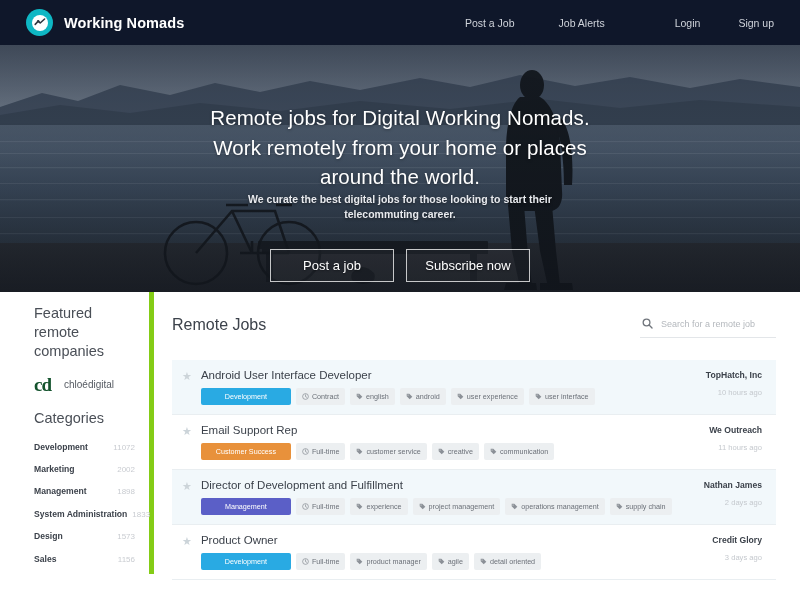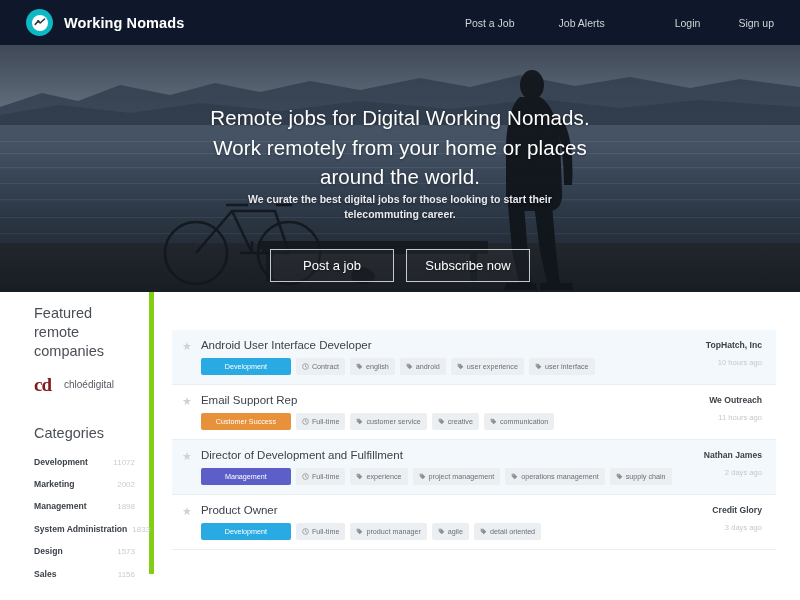--- a/index.html
+++ b/index.html
@@ -113,27 +113,27 @@
   .side-h {
     font-size: 14.5px; color: #4a4f57; font-weight: normal;
     line-height: 1.3;
   }
   .featured-co {
     margin-top: 14px;
     display: flex; align-items: center; gap: 13px;
   }
   .co-mark {
     font-family: "Liberation Serif", serif;
-    font-size: 19px; font-weight: bold; color: #7f1d1d;
+    font-size: 19px; font-weight: bold; color: #14532d;
     letter-spacing: -1px;
     line-height: 1;
   }
   .co-name { font-size: 10px; color: #555a62; }
   .cat-h {
-    margin-top: 31px;
+    margin-top: 16px;
     font-size: 14.5px; color: #4a4f57; font-weight: normal;
   }
   .cat-list { margin-top: 10px; }
   .cat-row {
     display: flex; align-items: baseline;
     padding: 6.2px 0;
     cursor: pointer;
   }
   .cat-name {
     font-size: 8.6px; font-weight: bold; color: #3c424b;
@@ -346,20 +346,32 @@
           <span class="cat-count">1573</span>
         </div>
         <div class="cat-row">
           <span class="cat-name">Sales</span>
           <span class="cat-count">1156</span>
         </div>
       </div>
   </aside>
 
   <main class="main">
+    <div class="main-head">
+      <h1 class="main-title">Remote Jobs</h1>
+      <div class="search-wrap">
+        <span>
+          <svg width="11" height="11" viewBox="0 0 16 16">
+            <circle cx="6.6" cy="6.6" r="4.9" fill="none" stroke="#70757c" stroke-width="1.9"></circle>
+            <line x1="10.3" y1="10.3" x2="14.6" y2="14.6" stroke="#70757c" stroke-width="1.9" stroke-linecap="round"></line>
+          </svg>
+        </span>
+        <input class="search-input" type="text" placeholder="Search for a remote job" style="">
+      </div>
+    </div>
 
     <div class="jobs" id="jobs">
         <div class="job alt">
           <span class="job-star">★</span>
           <div class="job-body">
             <div class="job-title">Android User Interface Developer</div>
             <div class="tags">
               <span class="tag-cat" style="background: rgb(41, 170, 227);">Development</span>
               <span class="tag">
                 <span>

